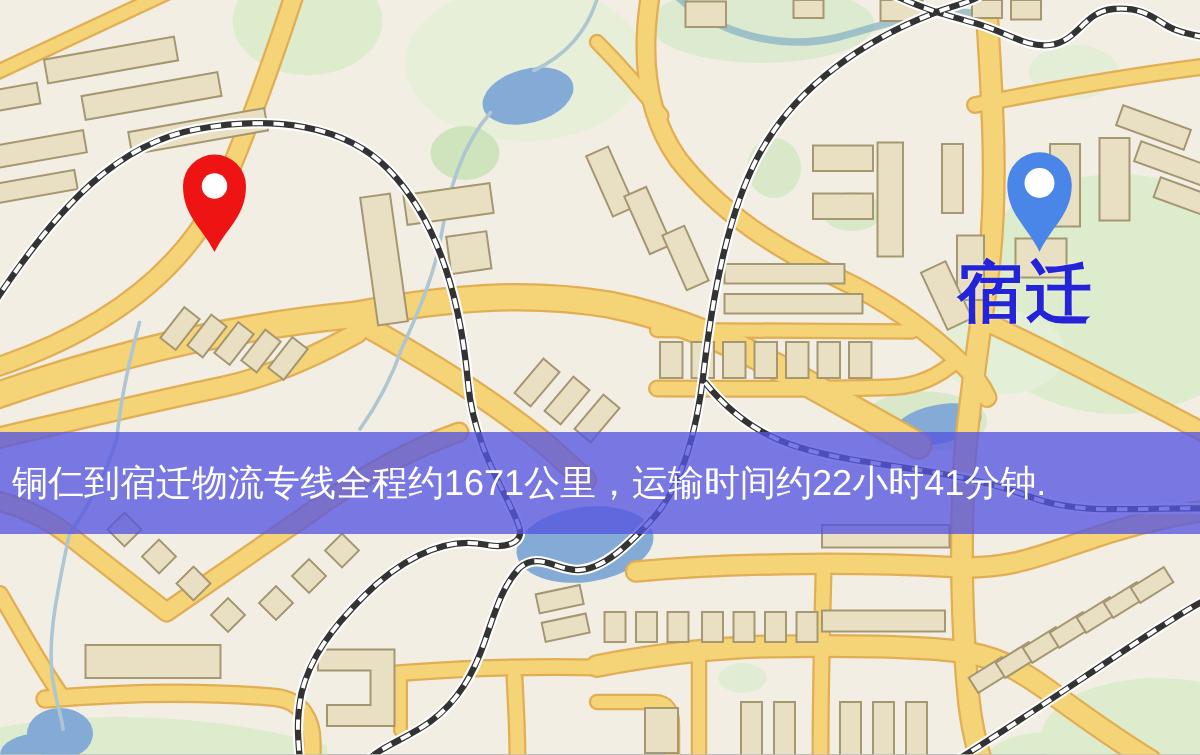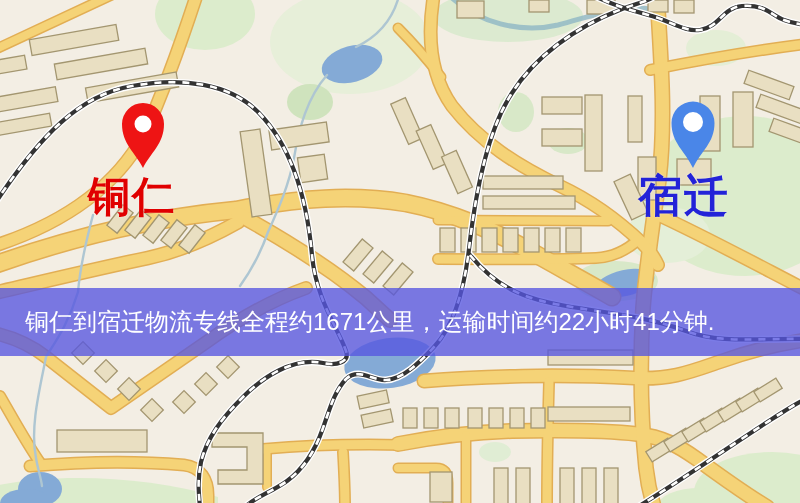--- a/index.html
+++ b/index.html
@@ -15,21 +15,21 @@
     font-family:"Liberation Sans","DejaVu Sans",sans-serif;
   }
   #origin-label{left:88px;top:176px;font-size:42px;color:#e00000;}
   #destination-label{left:638px;top:177px;font-size:44px;color:#2323d8;font-family:Liberation Mono, monospace;}
   #route-banner{
     position:absolute;left:0;top:288px;width:800px;height:68px;
     background:rgba(86,86,224,0.78);
     display:flex;align-items:center;
   }
   #route-banner-text{
-    color:#ffffff;font-size:24px;padding-left:25px;white-space:nowrap;
+    color:#ffffff;font-size:24px;padding-left:8px;white-space:nowrap;
     font-family:"Liberation Sans","DejaVu Sans",sans-serif;
   }
 </style>
 </head>
 <body>
 
 <div id="screen">
 
   <svg id="map-svg" viewBox="0 0 800 503" xmlns="http://www.w3.org/2000/svg">
 
@@ -275,20 +275,19 @@
       <path fill="#ee1414" d="M0,0 C -8,-16 -21,-24 -21,-44 A 21,21 0 1 1 21,-44 C 21,-24 8,-16 0,0 Z"></path>
       <circle cx="0" cy="-44" r="8.5" fill="#ffffff"></circle>
     </g>
 
     <g transform="translate(693,168)">
       <path fill="#4a86e8" d="M0,0 C -8,-17 -21.5,-25 -21.5,-45 A 21.5,21.5 0 1 1 21.5,-45 C 21.5,-25 8,-17 0,0 Z"></path>
       <circle cx="0" cy="-46" r="10" fill="#ffffff"></circle>
     </g>
   </svg>
 
-  <div class="city-label" id="origin-label">铜仁</div>
   <div class="city-label" id="destination-label">宿迁</div>
 
   <div id="route-banner">
     <span id="route-banner-text">铜仁到宿迁物流专线全程约1671公里，运输时间约22小时41分钟.</span>
   </div>
 
 </div>
 
 </body></html>

